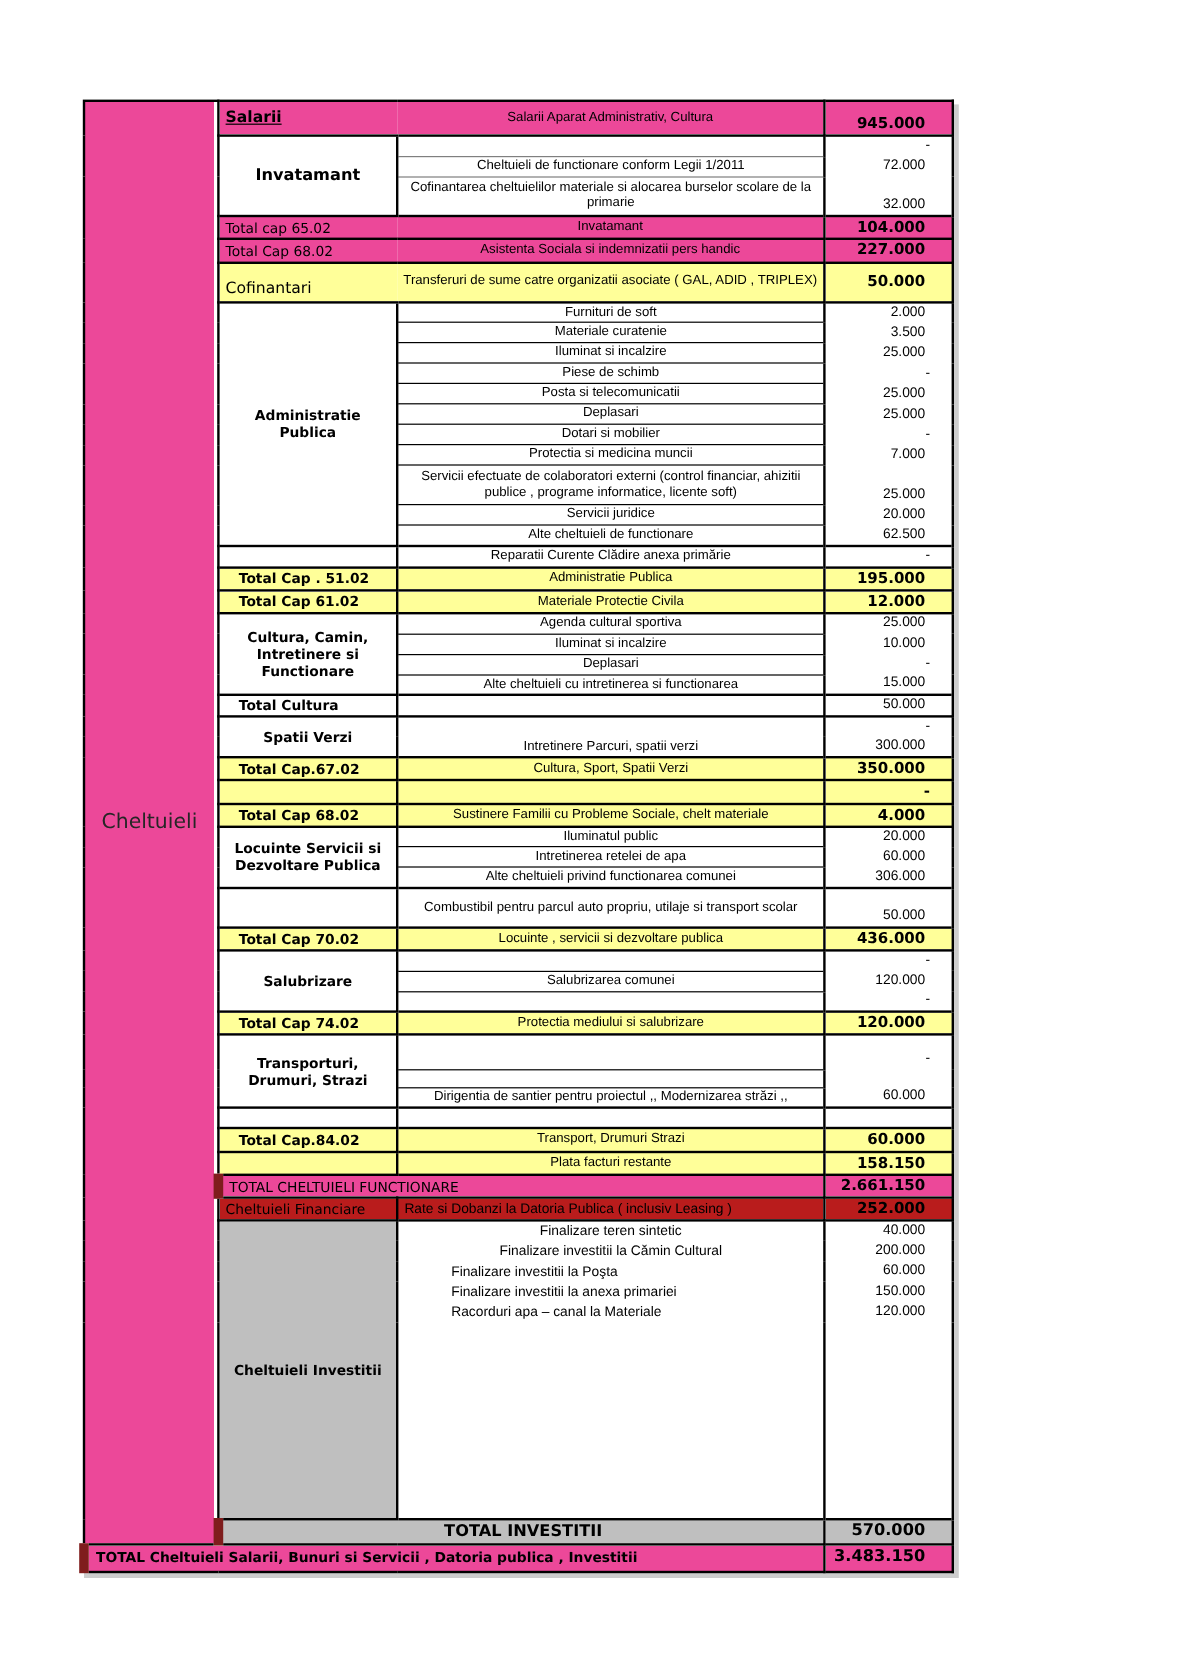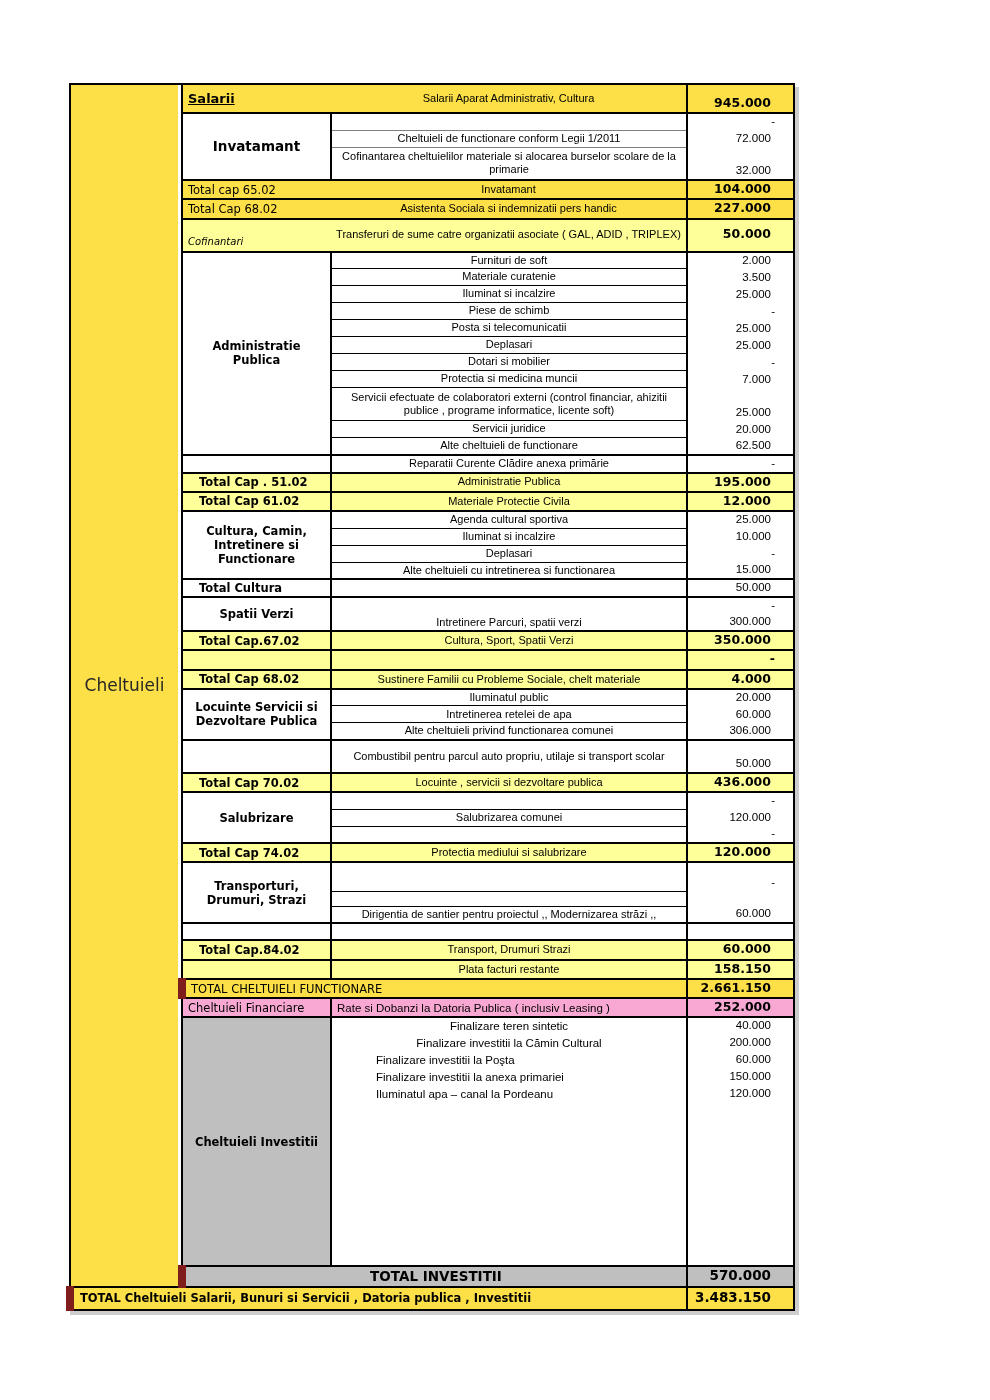--- a/index.html
+++ b/index.html
@@ -37,33 +37,33 @@
   tr.btk td{border-top:2px solid #000 !important;}
   tr.k-det td.desc,tr.k-inv td.desc{border-top:1px solid #000;}
   tr.k-det td.val,tr.k-inv td.val{border-top:1px solid #000;}
   td.jd{border-top:none !important}td.jv{border-top:none !important}
   td.inner-gray{border-top-color:#7f7f7f !important;}
   tr.k-hdr td,tr.k-tot-o td,tr.k-tot-y td,tr.k-tot-w td,tr.k-sp-y td,tr.k-cofin td,
   tr.k-func td,tr.k-fin td,tr.k-tinv td,tr.k-grand td{
       border-top:2px solid #000;border-bottom:2px solid #000;}
 
   
-  tr.k-hdr td,tr.k-tot-o td,tr.k-func td,tr.k-grand td{background:#fde047;}
+  tr.k-hdr td,tr.k-tot-o td,tr.k-func td,tr.k-grand td{background:#ec4899;}
   tr.k-tot-y td,tr.k-sp-y td,tr.k-cofin td{background:#FFFF99;}
-  tr.k-fin td{background:#f9a8d4;}
+  tr.k-fin td{background:#b91c1c;}
   tr.k-tinv td{background:#BFBFBF;}
   tr.k-hdr td.cat-block,tr.k-det td.cat-block{background:#fff;}
 
   
   tr.k-hdr td.cat-cell{font-weight:bold;font-size:13px;text-decoration:underline;}
   tr.k-hdr td.val{font-family:"DejaVu Sans",sans-serif;font-weight:bold;font-size:12.5px;}
   tr.k-tot-o td.cat-cell{font-weight:normal;font-size:11.5px;}
   tr.k-tot-o td.cat-cell,tr.k-hdr td.cat-cell,tr.k-cofin td.cat-cell{border-right:none;}
   tr.k-tot-y td.cat-cell,tr.k-tot-w td.cat-cell{font-weight:bold;font-size:11.5px;padding-left:16px;}
-  tr.k-cofin td.cat-cell{font-size:10px;vertical-align:bottom;padding-bottom:2px;font-style:italic;}
+  tr.k-cofin td.cat-cell{font-size:13px;vertical-align:bottom;padding-bottom:2px;}
   tr.k-cofin td.val{vertical-align:bottom;}
   tr.k-tot-o td.val,tr.k-tot-y td.val,tr.k-sp-y td.val,tr.k-cofin td.val,
   tr.k-func td.val,tr.k-fin td.val{font-family:"DejaVu Sans",sans-serif;font-weight:bold;
       font-size:12.5px;vertical-align:middle;}
   tr.k-tot-w td.val{font-size:11.5px;vertical-align:middle;}
   tr.k-tinv td.val,tr.k-grand td.val{font-family:"DejaVu Sans",sans-serif;font-weight:bold;
       font-size:13.5px;vertical-align:middle;}
   tr.k-func td.merged{font-family:"DejaVu Sans",sans-serif;font-size:11.5px;text-align:left;}
   tr.k-fin td.cat-cell{font-size:11.5px;}
   tr.k-fin td.desc{text-align:left;font-size:11.5px;}
@@ -317,21 +317,21 @@
         </tr>
         <tr class="k-inv h-s">
           <td class="desc jd dleft">Finalizare investitii la Poşta</td>
           <td class="val jv">60.000</td>
         </tr>
         <tr class="k-inv h-s">
           <td class="desc jd dleft">Finalizare investitii la anexa primariei</td>
           <td class="val jv">150.000</td>
         </tr>
         <tr class="k-inv h-s">
-          <td class="desc jd dleft">Iluminatul apa – canal la Pordeanu</td>
+          <td class="desc jd dleft">Racorduri apa – canal la Materiale</td>
           <td class="val jv">120.000</td>
         </tr>
         <tr class="k-inv h-xxl">
           <td class="desc jd"></td>
           <td class="val jv"></td>
         </tr>
         <tr class="k-tinv h-t">
           <td class="merged" colspan="2">TOTAL INVESTITII</td>
           <td class="val">570.000</td>
         </tr>

